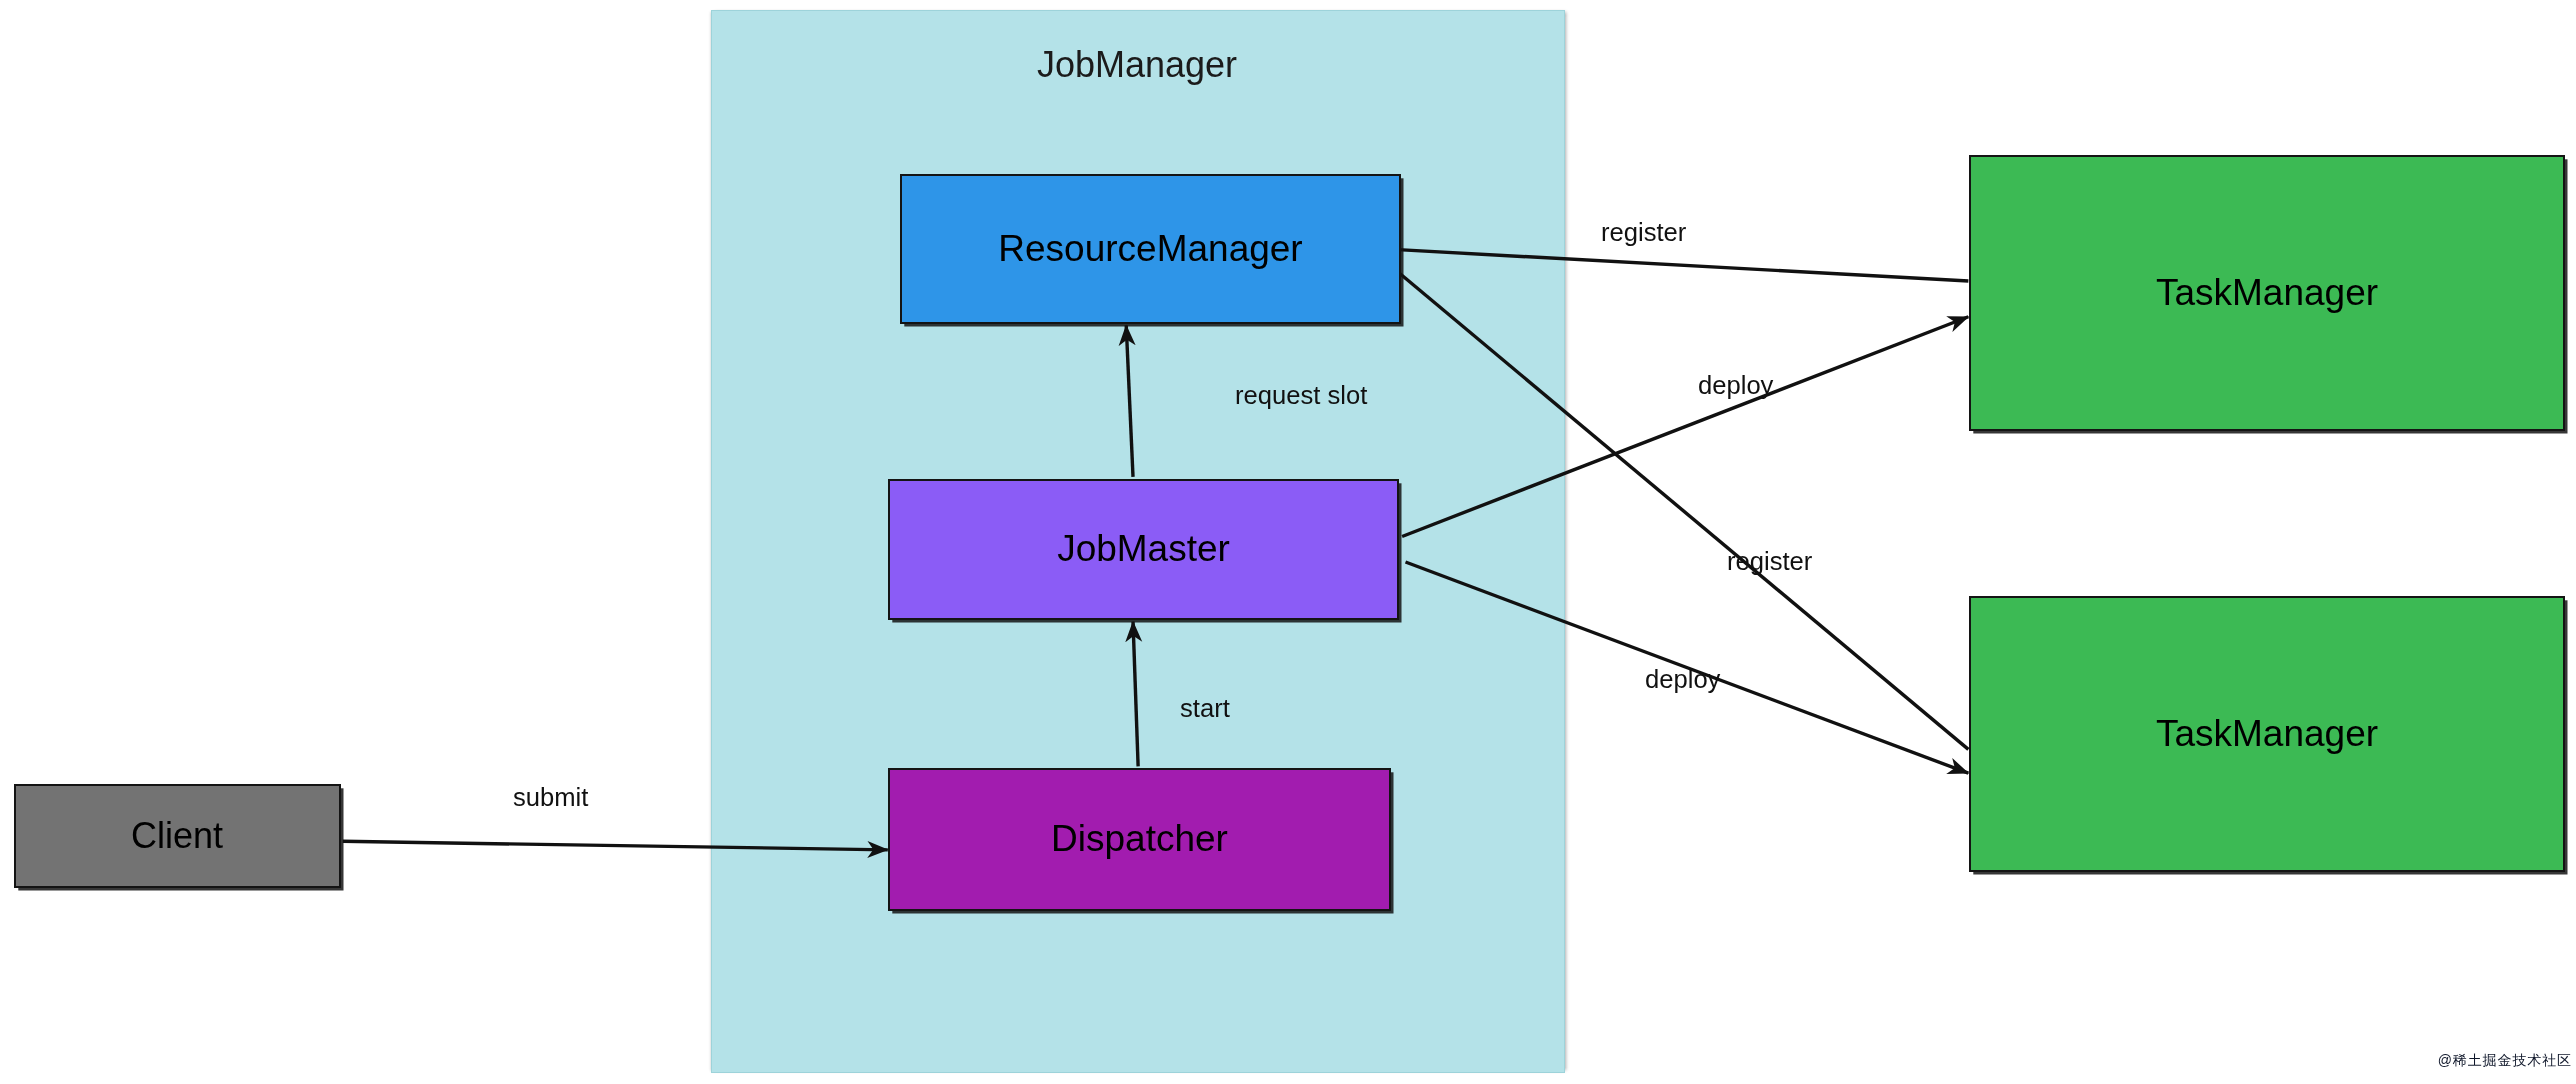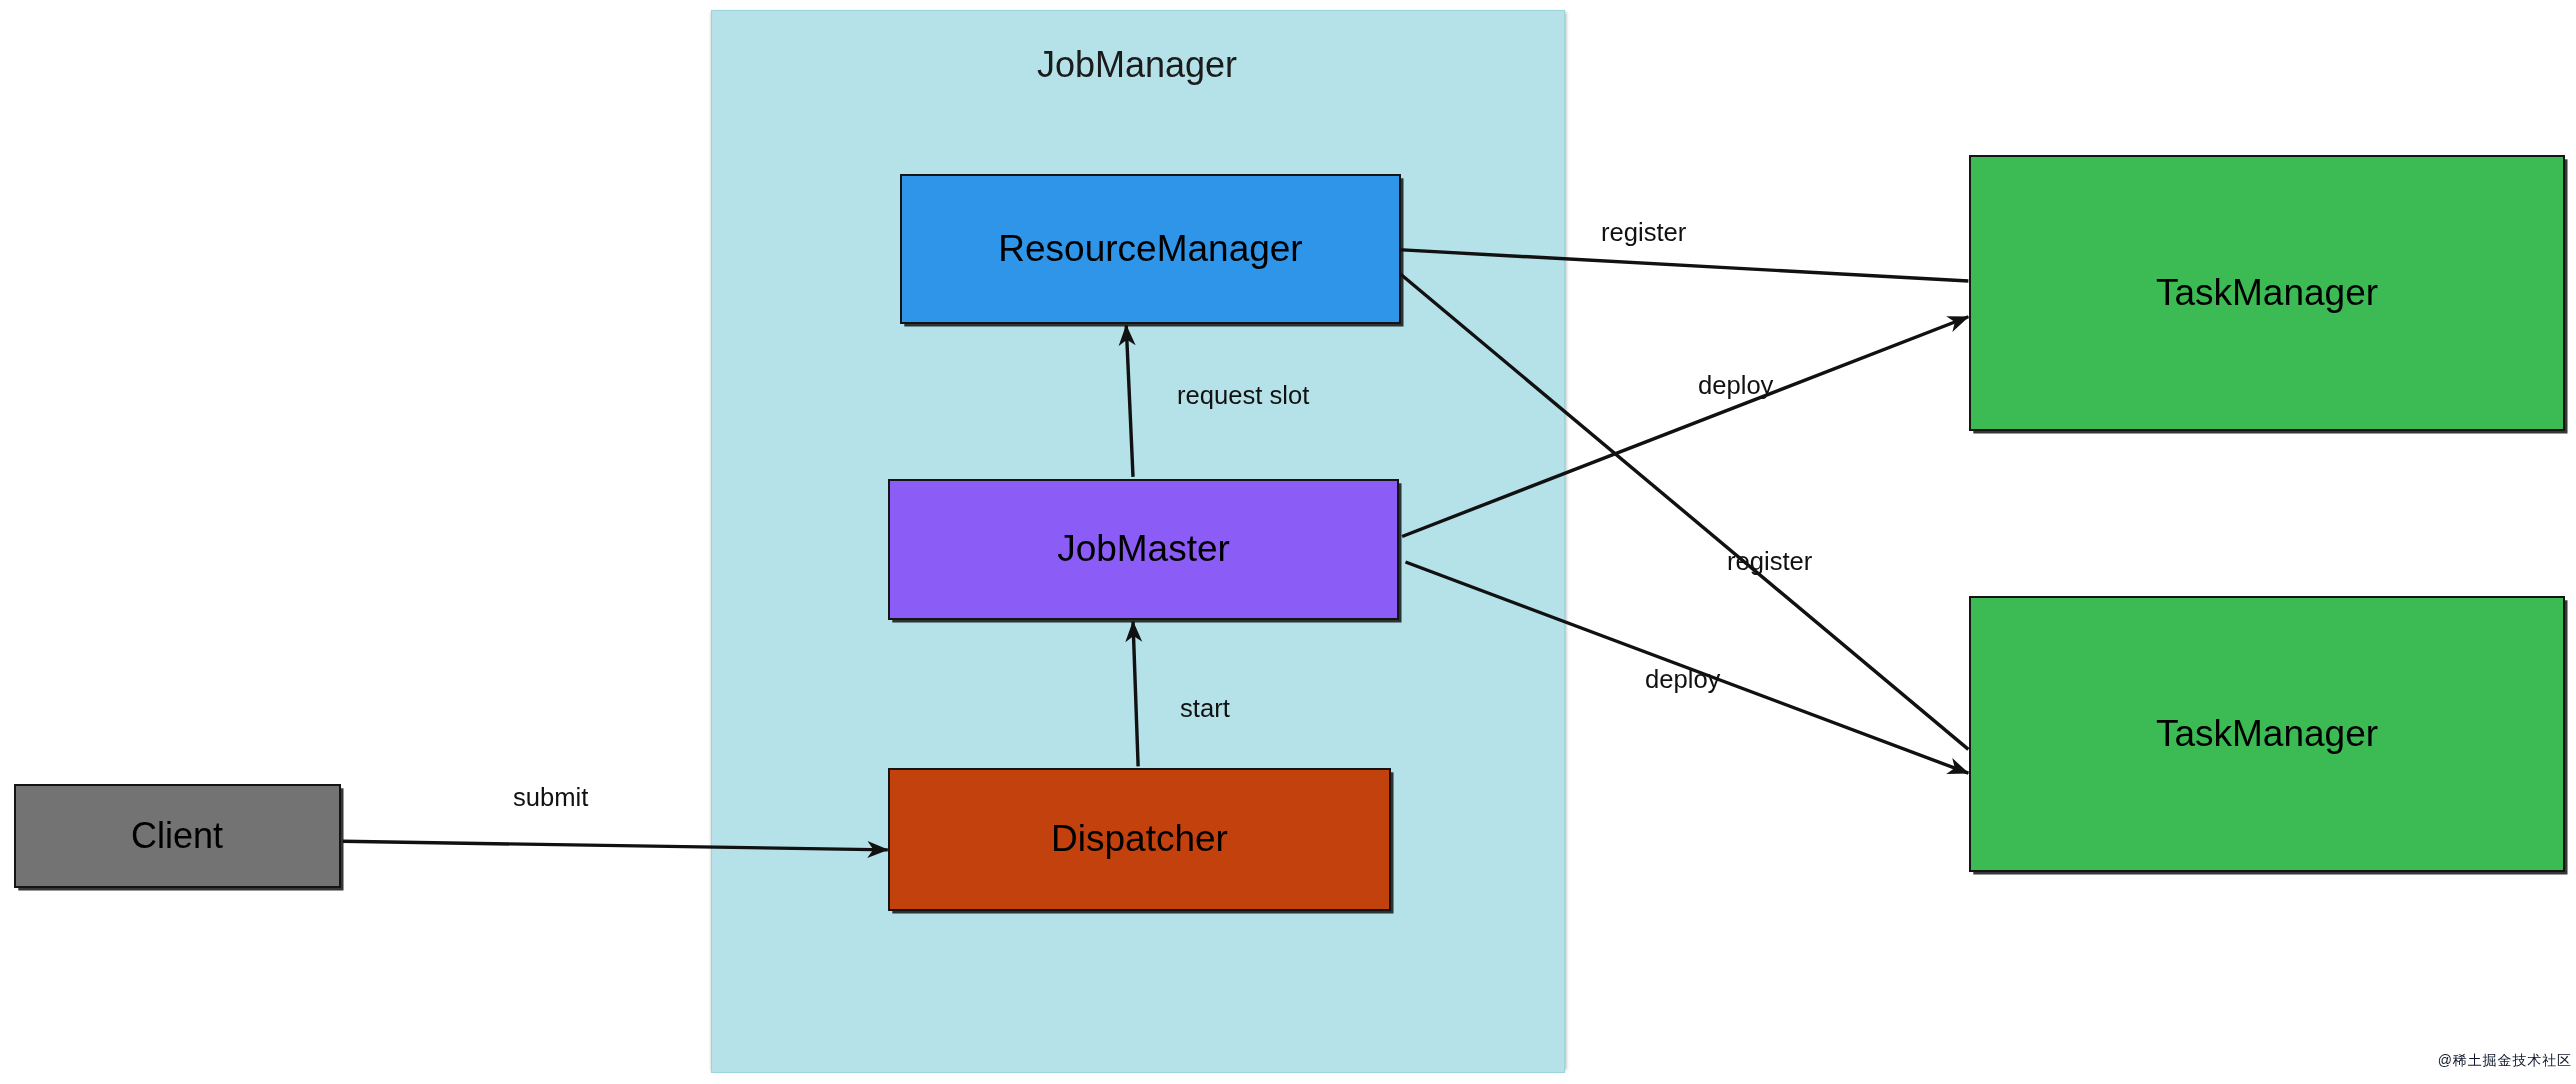--- a/index.html
+++ b/index.html
@@ -78,21 +78,21 @@
     width: 511px;
     height: 141px;
     background: #8b5cf6;
     font-size: 37px;
   }
   #node-dispatcher {
     left: 888px;
     top: 768px;
     width: 503px;
     height: 143px;
-    background: #c2410c;
+    background: #a21caf;
     font-size: 37px;
   }
   #node-client {
     left: 13.6px;
     top: 784px;
     width: 327px;
     height: 104px;
     background: #737373;
     font-size: 36px;
   }
@@ -118,21 +118,21 @@
     position: absolute;
     font-size: 25.6px;
     color: #111111;
     white-space: nowrap;
     line-height: 1;
   }
   #label-register-1 { left: 1601px; top: 220px; }
   #label-deploy-1   { left: 1698px; top: 373px; }
   #label-register-2 { left: 1727px; top: 549px; }
   #label-deploy-2   { left: 1645px; top: 667px; }
-  #label-request-slot { left: 1177px; top: 383px; }
+  #label-request-slot { left: 1235px; top: 383px; }
   #label-start      { left: 1180px; top: 696px; }
   #label-submit     { left: 513px; top: 785px; }
 
   
   #watermark {
     position: absolute;
     right: 4px;
     bottom: 13.6px;
     font-size: 14px;
     color: #0f172a;

